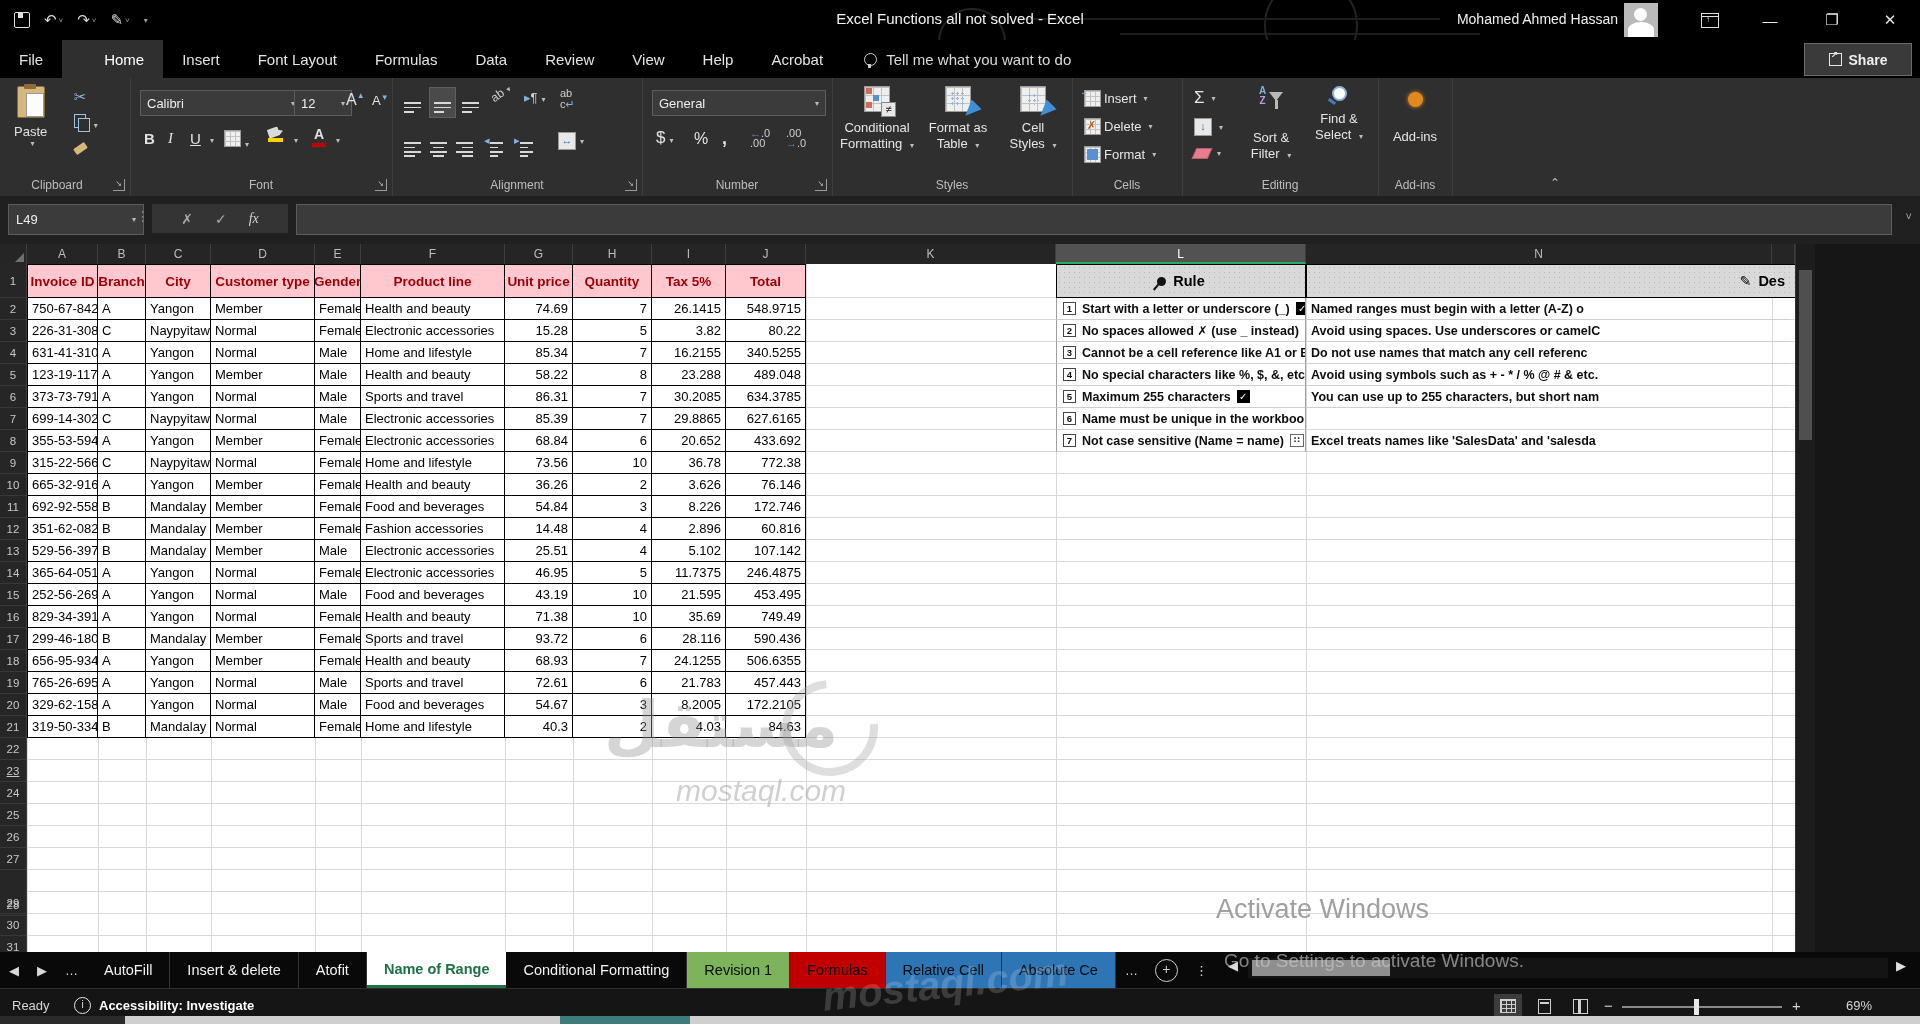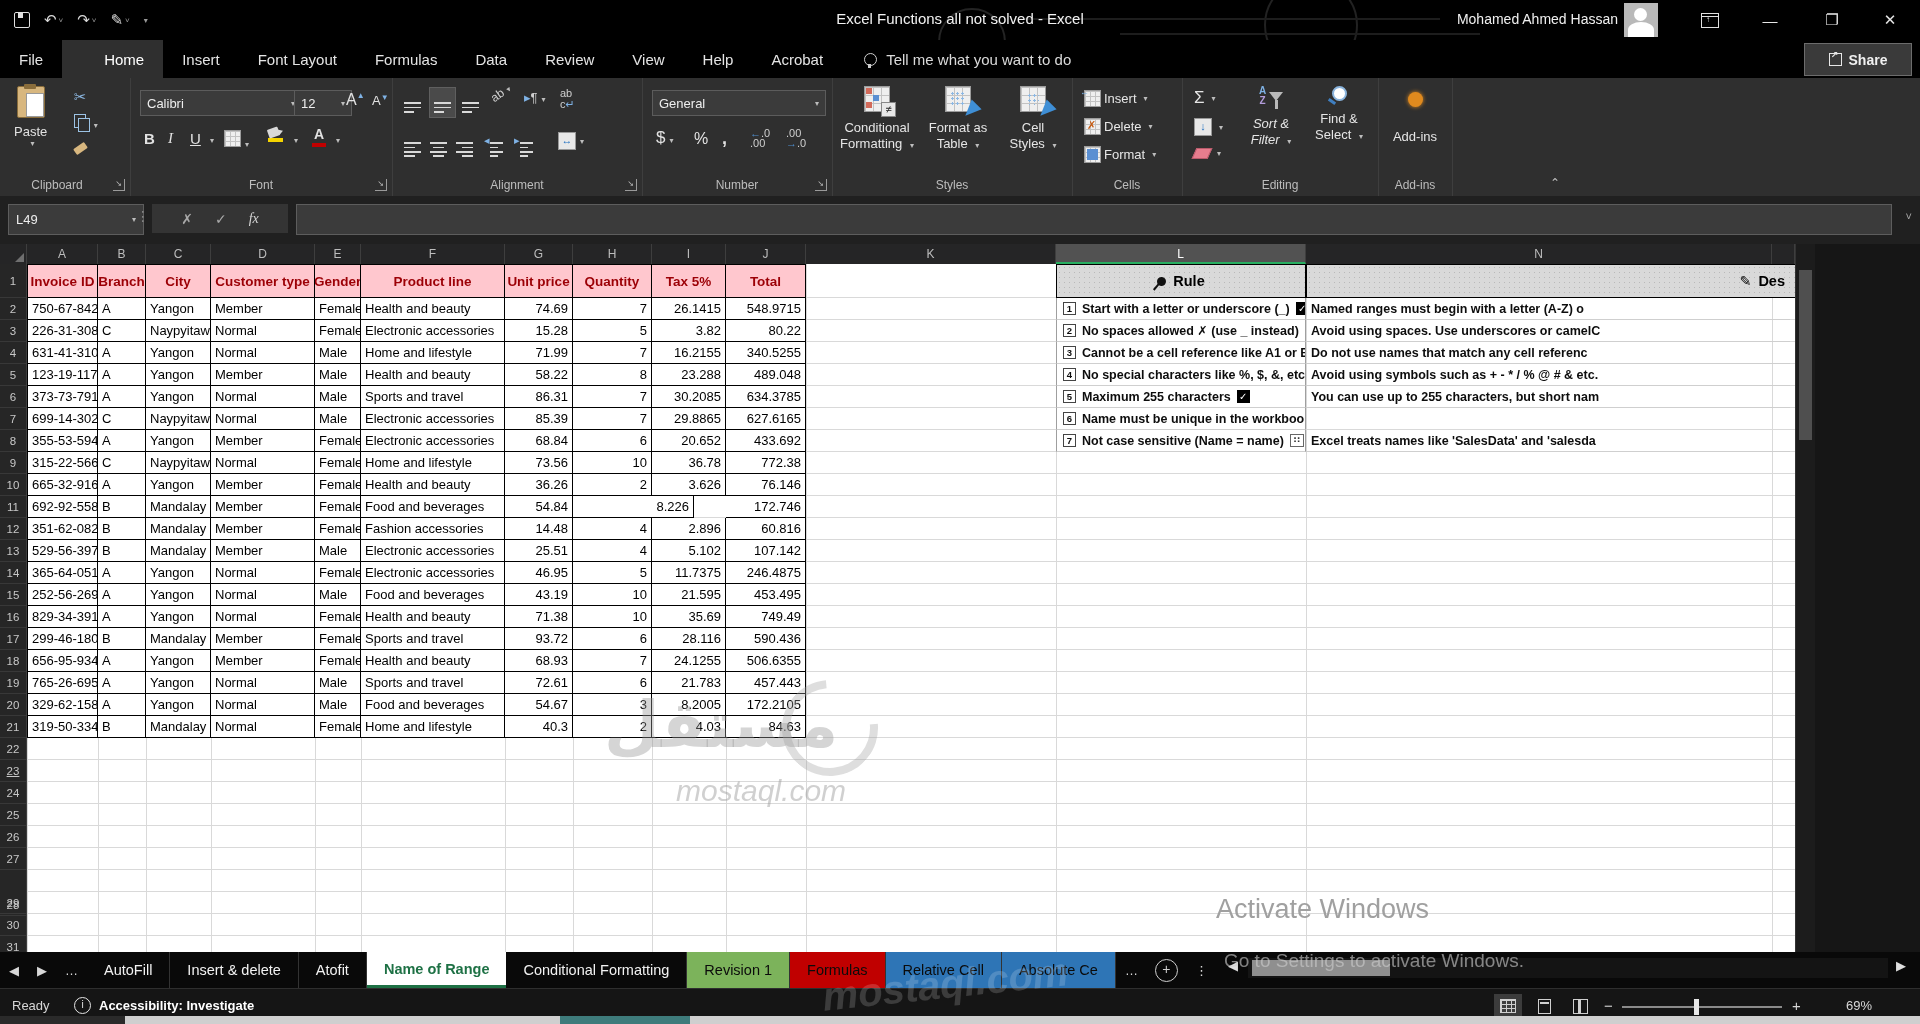--- a/index.html
+++ b/index.html
@@ -416,21 +416,21 @@
         <span class="carat">▾</span>
       </div>
     <div class="bigbtn" style="left:56px;top:8px;width:66px;">
       <div style="display:flex;justify-content:center;gap:3px;align-items:center;">
         <span class="azi">
             <b>A</b>
             <b>Z</b>
           </span>
           <span class="funnel"></span>
       </div>
-      <div style="margin-top:10px;font-style:italic;"><span>Sort &amp;</span><br><span>Filter</span> <span class="carat">▾</span></div>
+      <div style="margin-top:24px;"><span>Sort &amp;</span><br><span>Filter</span> <span class="carat">▾</span></div>
     </div>
     <div class="bigbtn" style="left:124px;top:8px;width:66px;">
       <div style="display:flex;justify-content:center;">
           <span class="mag"></span>
         </div>
       <div style="margin-top:10px;"><span>Find &amp;</span><br><span>Select</span> <span class="carat">▾</span></div>
     </div>
     <div class="glabel">Editing</div>
   </div>
 
@@ -584,21 +584,21 @@
     <div class="tcell num" style="left: 505px; top: 56px; width: 68px; height: 22px;">15.28</div>
     <div class="tcell num" style="left: 573px; top: 56px; width: 79px; height: 22px;">5</div>
     <div class="tcell num" style="left: 652px; top: 56px; width: 74px; height: 22px;">3.82</div>
     <div class="tcell num" style="left: 726px; top: 56px; width: 80px; height: 22px;">80.22</div>
     <div class="tcell" style="left: 27px; top: 78px; width: 71px; height: 22px; border-left: 1px solid rgb(0, 0, 0);">631-41-3108</div>
     <div class="tcell" style="left: 98px; top: 78px; width: 48px; height: 22px;">A</div>
     <div class="tcell" style="left: 146px; top: 78px; width: 65px; height: 22px;">Yangon</div>
     <div class="tcell" style="left: 211px; top: 78px; width: 104px; height: 22px;">Normal</div>
     <div class="tcell" style="left: 315px; top: 78px; width: 46px; height: 22px;">Male</div>
     <div class="tcell" style="left: 361px; top: 78px; width: 144px; height: 22px;">Home and lifestyle</div>
-    <div class="tcell num" style="left: 505px; top: 78px; width: 68px; height: 22px;">71.99</div>
+    <div class="tcell num" style="left: 505px; top: 78px; width: 68px; height: 22px;">85.34</div>
     <div class="tcell num" style="left: 573px; top: 78px; width: 79px; height: 22px;">7</div>
     <div class="tcell num" style="left: 652px; top: 78px; width: 74px; height: 22px;">16.2155</div>
     <div class="tcell num" style="left: 726px; top: 78px; width: 80px; height: 22px;">340.5255</div>
     <div class="tcell" style="left: 27px; top: 100px; width: 71px; height: 22px; border-left: 1px solid rgb(0, 0, 0);">123-19-1176</div>
     <div class="tcell" style="left: 98px; top: 100px; width: 48px; height: 22px;">A</div>
     <div class="tcell" style="left: 146px; top: 100px; width: 65px; height: 22px;">Yangon</div>
     <div class="tcell" style="left: 211px; top: 100px; width: 104px; height: 22px;">Member</div>
     <div class="tcell" style="left: 315px; top: 100px; width: 46px; height: 22px;">Male</div>
     <div class="tcell" style="left: 361px; top: 100px; width: 144px; height: 22px;">Health and beauty</div>
     <div class="tcell num" style="left: 505px; top: 100px; width: 68px; height: 22px;">58.22</div>
@@ -656,21 +656,21 @@
     <div class="tcell num" style="left: 652px; top: 210px; width: 74px; height: 22px;">3.626</div>
     <div class="tcell num" style="left: 726px; top: 210px; width: 80px; height: 22px;">76.146</div>
     <div class="tcell" style="left: 27px; top: 232px; width: 71px; height: 22px; border-left: 1px solid rgb(0, 0, 0);">692-92-5582</div>
     <div class="tcell" style="left: 98px; top: 232px; width: 48px; height: 22px;">B</div>
     <div class="tcell" style="left: 146px; top: 232px; width: 65px; height: 22px;">Mandalay</div>
     <div class="tcell" style="left: 211px; top: 232px; width: 104px; height: 22px;">Member</div>
     <div class="tcell" style="left: 315px; top: 232px; width: 46px; height: 22px;">Female</div>
     <div class="tcell" style="left: 361px; top: 232px; width: 144px; height: 22px;">Food and beverages</div>
     <div class="tcell num" style="left: 505px; top: 232px; width: 68px; height: 22px;">54.84</div>
     <div class="tcell num" style="left: 573px; top: 232px; width: 79px; height: 22px;">3</div>
-    <div class="tcell num" style="left: 620px; top: 232px; width: 74px; height: 22px;">8.226</div>
+    <div class="tcell num" style="left: 652px; top: 232px; width: 74px; height: 22px;">8.226</div>
     <div class="tcell num" style="left: 726px; top: 232px; width: 80px; height: 22px;">172.746</div>
     <div class="tcell" style="left: 27px; top: 254px; width: 71px; height: 22px; border-left: 1px solid rgb(0, 0, 0);">351-62-0822</div>
     <div class="tcell" style="left: 98px; top: 254px; width: 48px; height: 22px;">B</div>
     <div class="tcell" style="left: 146px; top: 254px; width: 65px; height: 22px;">Mandalay</div>
     <div class="tcell" style="left: 211px; top: 254px; width: 104px; height: 22px;">Member</div>
     <div class="tcell" style="left: 315px; top: 254px; width: 46px; height: 22px;">Female</div>
     <div class="tcell" style="left: 361px; top: 254px; width: 144px; height: 22px;">Fashion accessories</div>
     <div class="tcell num" style="left: 505px; top: 254px; width: 68px; height: 22px;">14.48</div>
     <div class="tcell num" style="left: 573px; top: 254px; width: 79px; height: 22px;">4</div>
     <div class="tcell num" style="left: 652px; top: 254px; width: 74px; height: 22px;">2.896</div>

